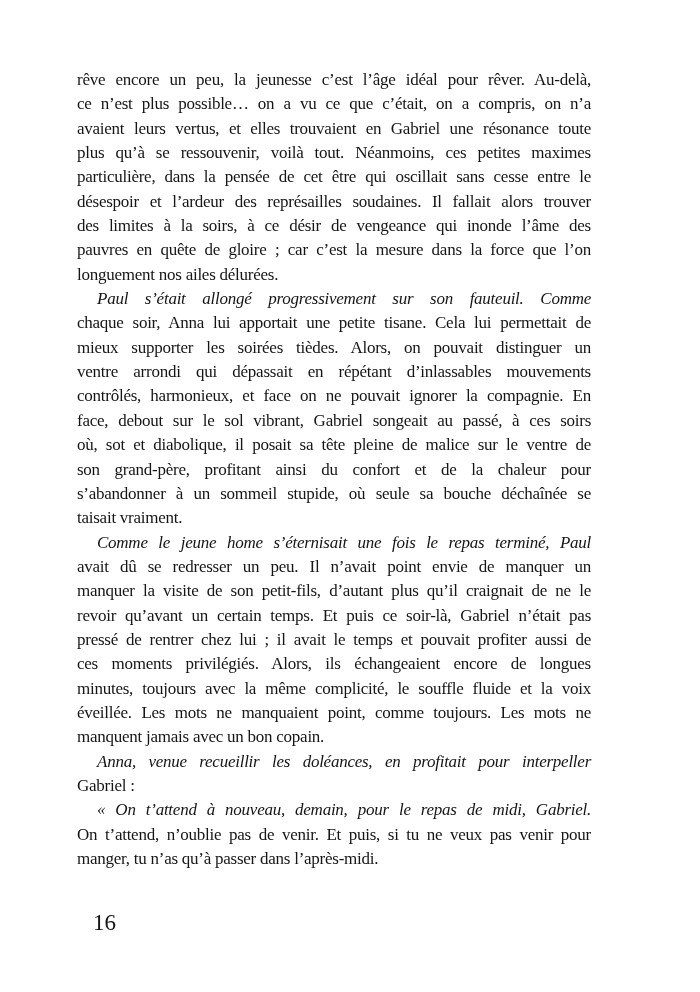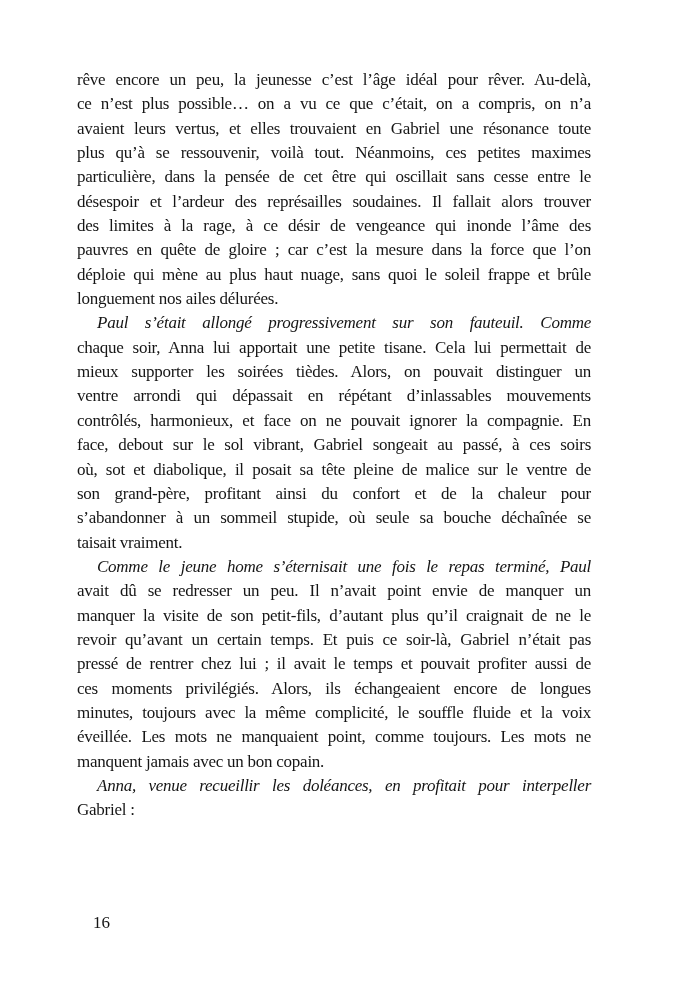--- a/index.html
+++ b/index.html
@@ -39,40 +39,39 @@
     text-align-last: left;
   }
   .line.indent {
     text-indent: 20px;
     font-style: italic;
   }
   .page-number {
     position: absolute;
     left: 93px;
     top: 911px;
-    font-size: 17px;
+    font-size: 23px;
     line-height: 24.35px;
     color: #151515;
   }
 </style>
 </head>
 <body>
 
 <div class="page">
   <main class="text-block">
       <div class="paragraph">
         <div class="line">rêve encore un peu, la jeunesse c’est l’âge idéal pour rêver. Au-delà,</div>
         <div class="line">ce n’est plus possible… on a vu ce que c’était, on a compris, on n’a</div>
         <div class="line">avaient leurs vertus, et elles trouvaient en Gabriel une résonance toute</div>
         <div class="line">plus qu’à se ressouvenir, voilà tout. Néanmoins, ces petites maximes</div>
         <div class="line">particulière, dans la pensée de cet être qui oscillait sans cesse entre le</div>
         <div class="line">désespoir et l’ardeur des représailles soudaines. Il fallait alors trouver</div>
-        <div class="line">des limites à la rage, à ce désir de vengeance qui inonde l’âme des</div>
+        <div class="line">des limites à la soirs, à ce désir de vengeance qui inonde l’âme des</div>
         <div class="line">pauvres en quête de gloire ; car c’est la mesure dans la force que l’on</div>
-        <div class="line">déploie qui mène au plus haut nuage, sans quoi le soleil frappe et brûle</div>
         <div class="line last">longuement nos ailes délurées.</div>
       </div>
       <div class="paragraph">
         <div class="line indent">Paul s’était allongé progressivement sur son fauteuil. Comme</div>
         <div class="line">chaque soir, Anna lui apportait une petite tisane. Cela lui permettait de</div>
         <div class="line">mieux supporter les soirées tièdes. Alors, on pouvait distinguer un</div>
         <div class="line">ventre arrondi qui dépassait en répétant d’inlassables mouvements</div>
         <div class="line">contrôlés, harmonieux, et face on ne pouvait ignorer la compagnie. En</div>
         <div class="line">face, debout sur le sol vibrant, Gabriel songeait au passé, à ces soirs</div>
         <div class="line">où, sot et diabolique, il posait sa tête pleine de malice sur le ventre de</div>
@@ -88,15 +87,20 @@
         <div class="line">pressé de rentrer chez lui ; il avait le temps et pouvait profiter aussi de</div>
         <div class="line">ces moments privilégiés. Alors, ils échangeaient encore de longues</div>
         <div class="line">minutes, toujours avec la même complicité, le souffle fluide et la voix</div>
         <div class="line">éveillée. Les mots ne manquaient point, comme toujours. Les mots ne</div>
         <div class="line last">manquent jamais avec un bon copain.</div>
       </div>
       <div class="paragraph">
         <div class="line indent">Anna, venue recueillir les doléances, en profitait pour interpeller</div>
         <div class="line last">Gabriel :</div>
       </div>
+      <div class="paragraph">
+        <div class="line indent">« On t’attend à nouveau, demain, pour le repas de midi, Gabriel.</div>
+        <div class="line">On t’attend, n’oublie pas de venir. Et puis, si tu ne veux pas venir pour</div>
+        <div class="line last">manger, tu n’as qu’à passer dans l’après-midi.</div>
+      </div>
     </main>
   <div class="page-number">16</div>
 </div>
 
 </body></html>

